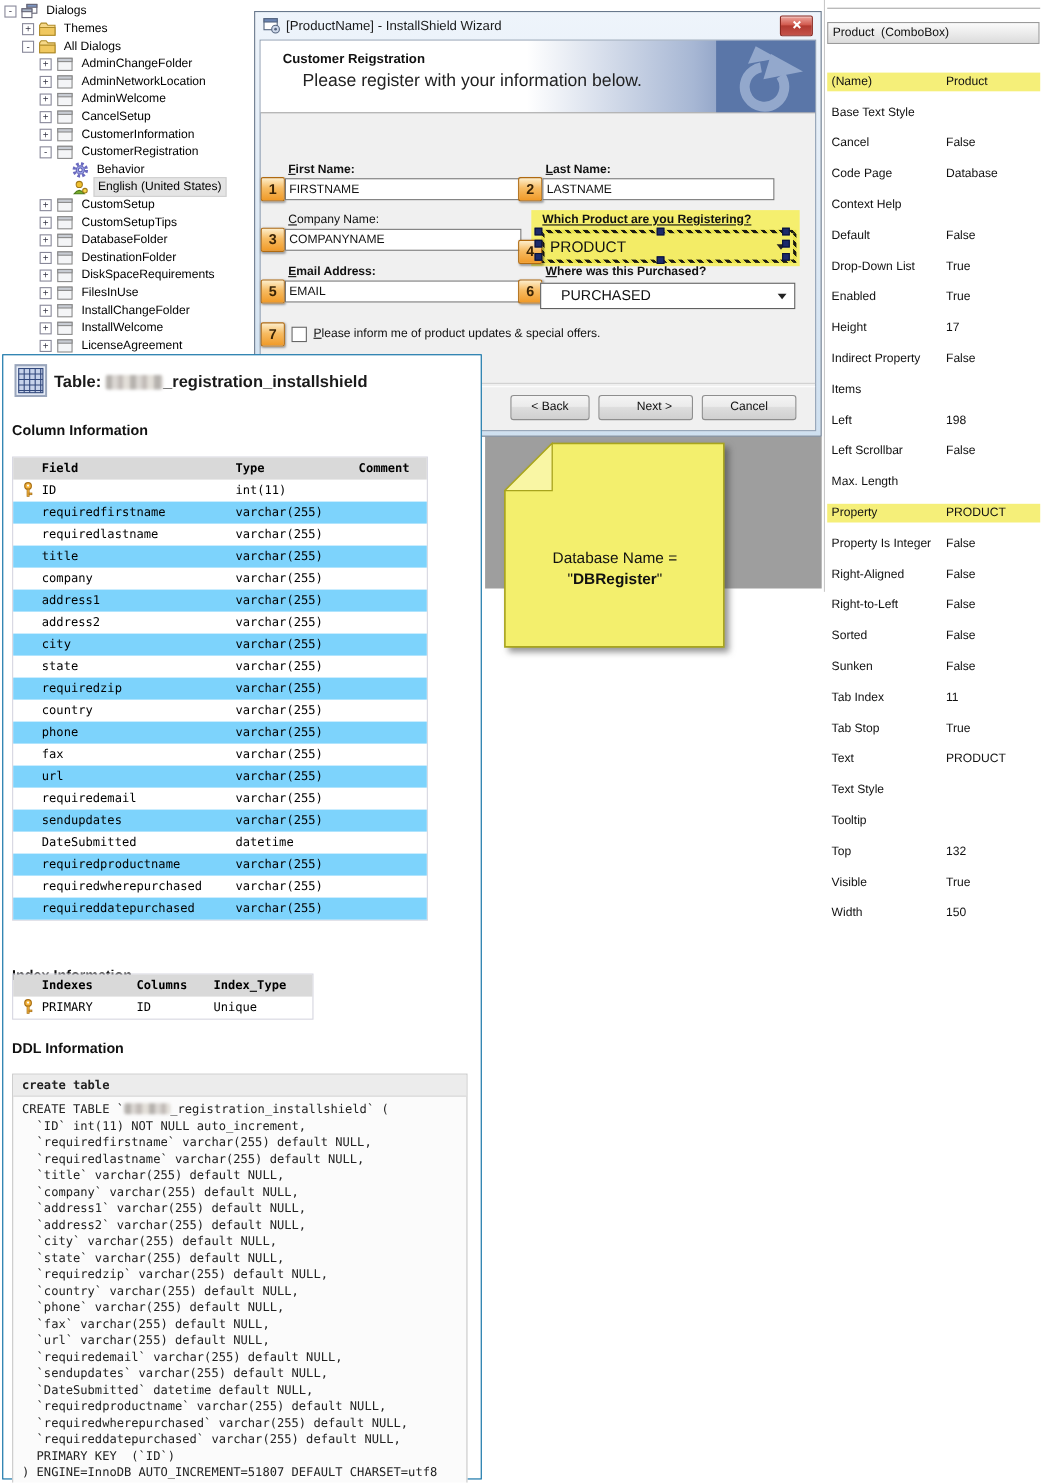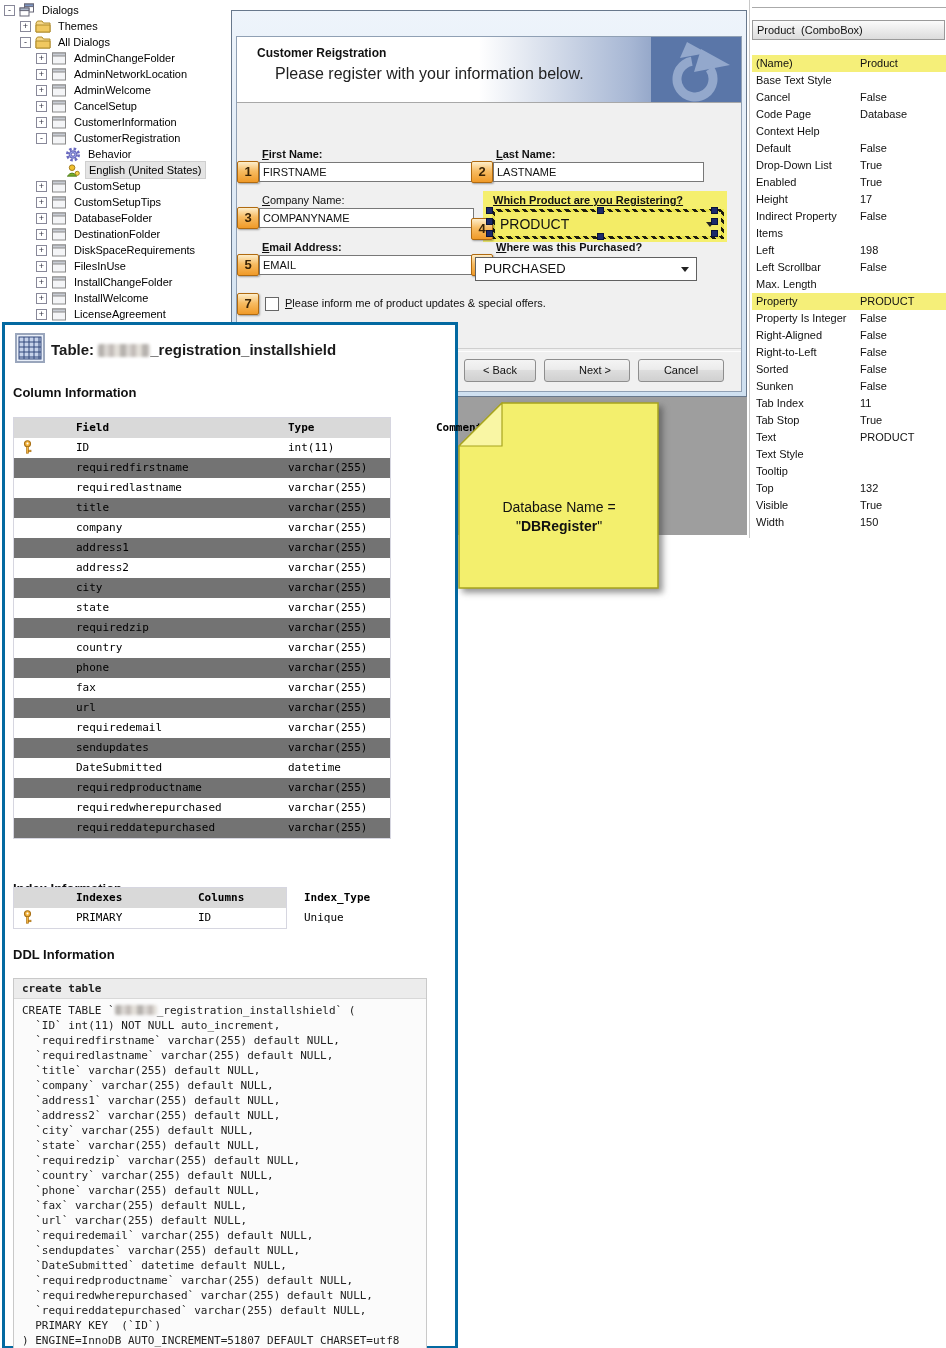--- a/index.html
+++ b/index.html
@@ -41,54 +41,54 @@
           font-size:11px;line-height:18px;padding-left:3px;color:#111;}
   .combo{position:absolute;border:1px solid #606060;background:#fff;color:#111;}
   .combo .arrow{position:absolute;right:7px;top:50%;margin-top:-2px;width:0;height:0;
                 border-left:4px solid transparent;border-right:4px solid transparent;border-top:5px solid #222;}
   #f4hl{position:absolute;left:251px;top:180px;width:244px;height:51px;background:#f5ef6e;}
   #f4hl .flabel{left:10px;top:3px;font-weight:bold;text-decoration:underline;}
   #combo4{left:9px;top:18px;width:221px;height:24px;font-size:14px;line-height:24px;padding-left:5px;
           background:#f3ec66;border:3px solid transparent;
           border-image:repeating-linear-gradient(45deg,#1c1c10 0 3px,#e8e24a 3px 6px) 3;}
   .hdl{position:absolute;width:5px;height:5px;background:#1b2a6b;border:1px solid #0a133a;z-index:5;}
-  #combo6{left:4px;top:16px;width:212px;height:22px;font-size:13px;line-height:22px;padding-left:8px;}
+  #combo6{left:20px;top:16px;width:212px;height:22px;font-size:13px;line-height:22px;padding-left:18px;}
   .cb{position:absolute;left:28px;top:4px;width:12px;height:12px;border:1px solid #666;background:#fff;}
   .cblabel{position:absolute;left:48px;top:4px;font-size:11px;color:#111;white-space:nowrap;}
   .btnsep{position:absolute;left:5px;right:5px;top:337px;height:2px;border-top:1px solid #cfcfcf;border-bottom:1px solid #fdfdfd;}
   .wbtn{position:absolute;top:348px;height:23px;border:1px solid #8e8e8e;border-radius:3px;font-size:11px;color:#111;
         text-align:center;line-height:21px;background:linear-gradient(#f4f4f4,#ebebeb 45%,#dddddd 50%,#d0d0d0);box-sizing:border-box;}
   #btn-back{left:232px;width:72px;} #btn-next{left:312px;width:86px;padding-left:16px;} #btn-cancel{left:406px;width:86px;}
   
   #workspace-gray{position:absolute;left:441px;top:397px;width:306px;height:138px;background:#9e9e9e;z-index:1;}
   #sticky-note{position:absolute;left:458px;top:402px;width:202px;height:188px;z-index:6;}
   #sticky-note svg{filter:drop-shadow(4px 4px 3px rgba(60,60,60,.55));}
   .note-text{position:absolute;left:0;top:96px;width:100%;text-align:center;font-size:14px;color:#111;line-height:19px;}
   
   #prop-divider-top{position:absolute;left:752px;top:7px;width:194px;height:2px;border-top:1px solid #aaa;border-bottom:1px solid #fff;}
   #vsep{position:absolute;left:749px;top:0;width:1px;height:538px;background:#c8c8c8;}
   #prop-panel{position:absolute;left:752px;top:18px;width:194px;height:516px;font-size:11px;}
   #prop-header{position:absolute;left:0;top:2px;right:1px;height:18px;border:1px solid #9a9a9a;
                background:linear-gradient(#fbfbfb,#dcdcdc);line-height:18px;padding-left:4px;white-space:pre;color:#111;}
   #prop-rows{position:absolute;left:0;top:37px;right:0;}
-  .prow{height:17px;line-height:17px;display:flex;}
+  .prow{height:17px;line-height:17px;display:flex;margin-top:11px;}
   .prow .pl{width:108px;padding-left:4px;box-sizing:border-box;white-space:nowrap;color:#111;}
   .prow .pv{flex:1;white-space:nowrap;color:#111;}
   .prow.hl{background:#f5ef79;}
   
-  #db-panel{position:absolute;left:2px;top:322px;width:434px;height:1021px;background:#fff;border:3px solid #0369a1;z-index:4;padding-left:16px;}
+  #db-panel{position:absolute;left:2px;top:322px;width:434px;height:1021px;background:#fff;border:1px solid #0369a1;z-index:4;}
   .tbl-icon{position:absolute;left:10px;top:8px;width:30px;height:30px;}
   .db-title{position:absolute;left:46px;top:16px;font-size:15px;font-weight:bold;color:#1a1a1a;}
   .blur{display:inline-block;height:13px;width:52px;border-radius:2px;filter:blur(1.6px);vertical-align:-2px;
         background:repeating-linear-gradient(90deg,#b6b2ae 0 6px,#dad6d2 6px 11px,#c2bcb8 11px 16px,#e2ded8 16px 22px);}
   .sec-h{position:absolute;left:8px;font-size:13px;font-weight:bold;color:#111;}
   .dbtable{position:absolute;left:8px;font-family:"DejaVu Sans Mono",monospace;font-size:11px;border:1px solid #d6d6e0;}
-  .ct-row{display:flex;height:20px;line-height:20px;gap:36px;}
+  .ct-row{display:flex;height:20px;line-height:20px;}
   .ct-row.hdr{background:#d9d9d9;font-weight:bold;}
-  .ct-row.alt{background:#737373;}
+  .ct-row.alt{background:#7dd3fc;}
   .c-key{width:26px;text-align:center;flex:0 0 auto;}
   .c-key svg{vertical-align:-3px;}
   #col-table .c-f{width:176px;flex:0 0 auto;white-space:nowrap;}
   #col-table .c-t{width:112px;flex:0 0 auto;white-space:nowrap;}
   #col-table .c-c{flex:1;white-space:nowrap;}
   #idx-table .c-f{width:86px;flex:0 0 auto;}
   #idx-table .c-t{width:70px;flex:0 0 auto;}
   #idx-table .c-c{width:88px;flex:0 0 auto;}
   #ddl-block{position:absolute;left:8px;top:653px;width:412px;border:1px solid #c9c9c9;background:#fbfbfb;
              font-family:"DejaVu Sans Mono",monospace;font-size:11px;color:#222;}
@@ -307,20 +307,36 @@
         </span>
         <span class="tlabel">LicenseAgreement</span>
       </div>
     </div>
 
   <div id="workspace-gray"></div>
   <div id="vsep"></div>
   <div id="prop-divider-top"></div>
 
   <div id="wizard">
+    <div class="titlebar">
+      <span class="tb-icon">
+        <svg width="16" height="16" viewBox="0 0 16 16">
+            <rect x="1" y="2" width="12" height="10" fill="#fff" stroke="#55657f"></rect>
+            <rect x="1" y="2" width="12" height="3" fill="#6c86b4" stroke="#55657f"></rect>
+            <circle cx="11.5" cy="11.5" r="3.5" fill="#cfd9ea" stroke="#55657f"></circle>
+            <circle cx="11.5" cy="11.5" r="1.2" fill="#55657f"></circle>
+          </svg>
+      </span>
+      <span class="tb-text">[ProductName] - InstallShield Wizard</span>
+      <span class="closebtn">
+        <svg width="9" height="9" viewBox="0 0 9 9">
+            <path d="M1.5 1.5 L7.5 7.5 M7.5 1.5 L1.5 7.5" stroke="#fff" stroke-width="1.8"></path>
+          </svg>
+      </span>
+    </div>
     <div class="win-content"></div>
     <div class="banner">
       <div class="logo-sq">
         <svg width="90" height="65" viewBox="0 0 90 65">
           <polygon points="36,5 56,16 29,21" fill="#93a8cc"></polygon>
           <polygon points="50,12 79,28 43,35" fill="#93a8cc"></polygon>
           <circle cx="44" cy="42" r="18" fill="none" stroke="#93a8cc" stroke-width="9" stroke-dasharray="92 22" transform="rotate(-35 44 42)"></circle>
         </svg>
       </div>
       <div class="wiz-heading">Customer Reigstration</div>

